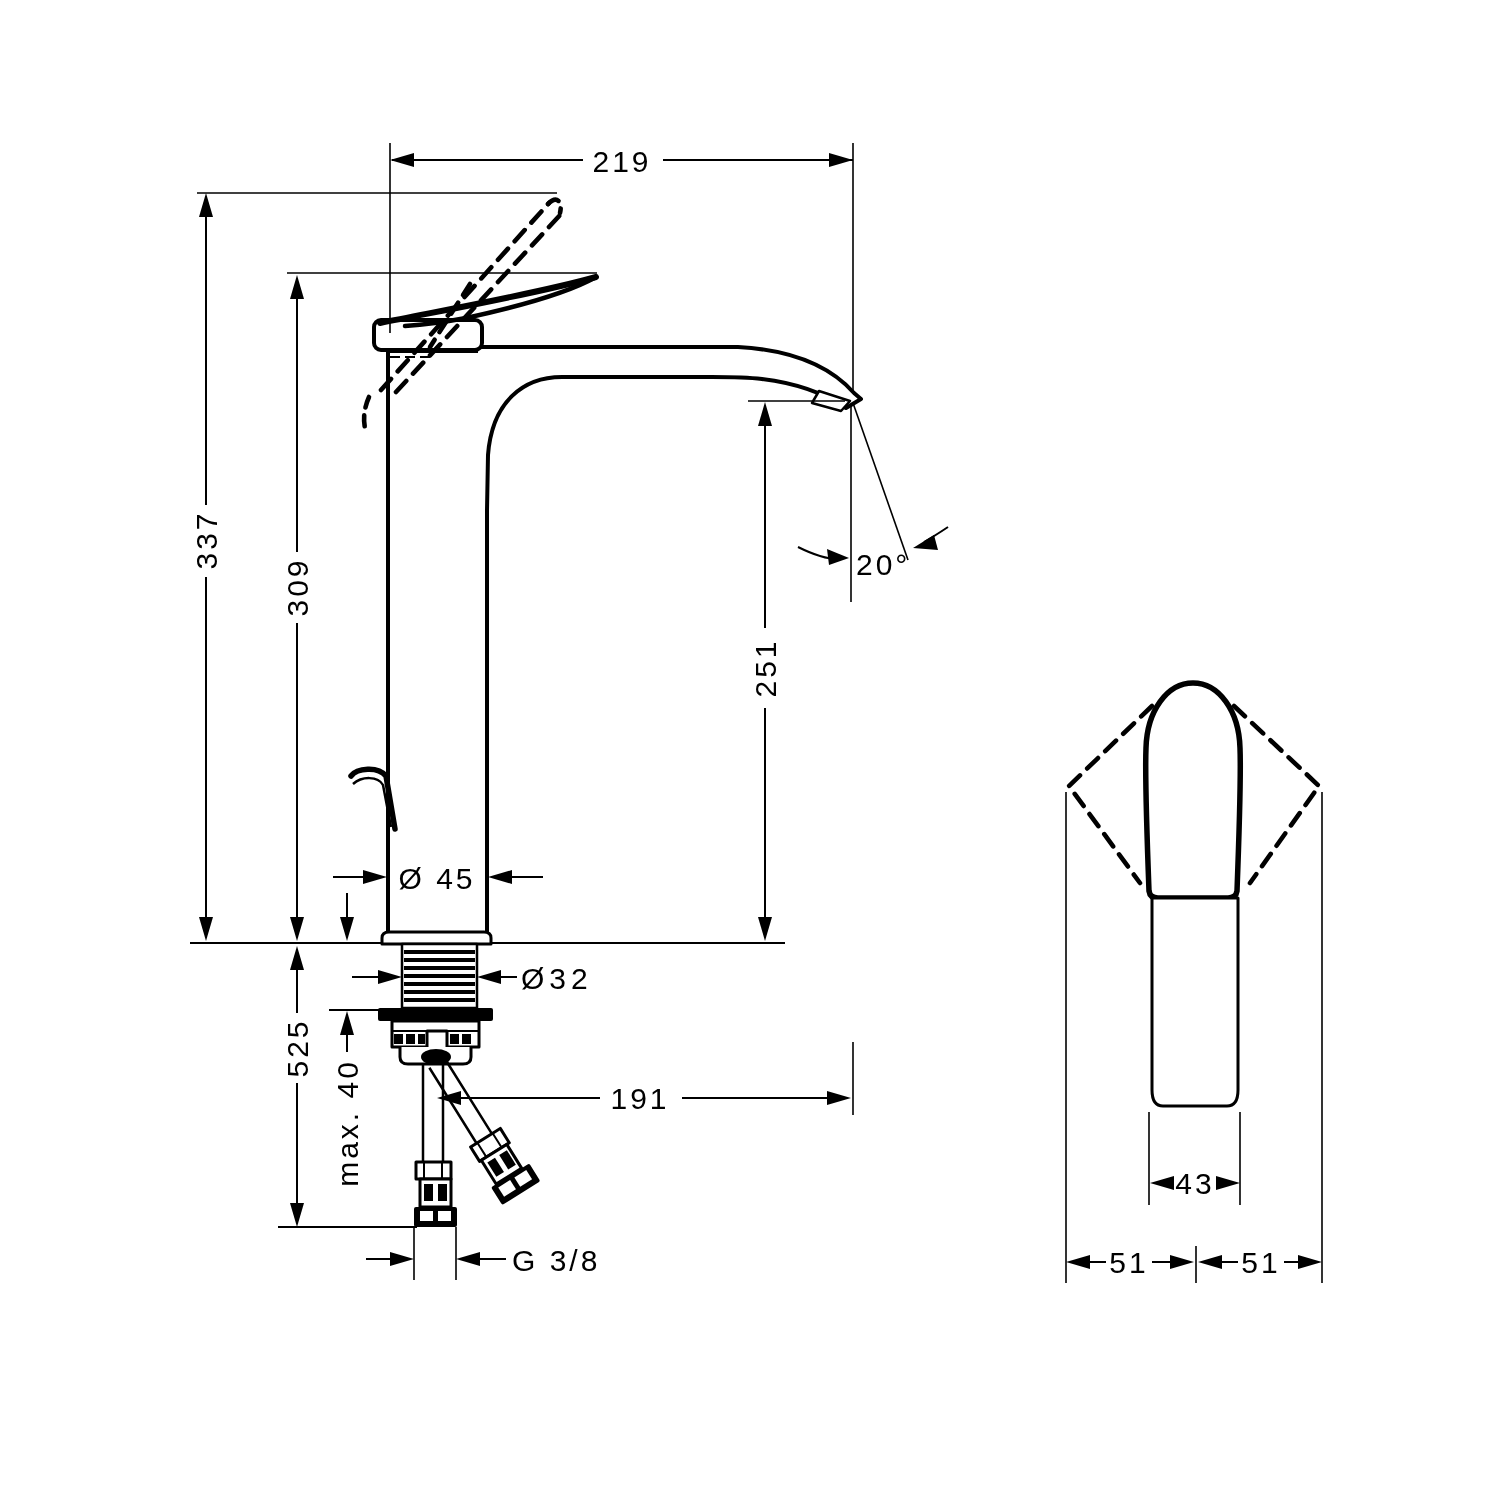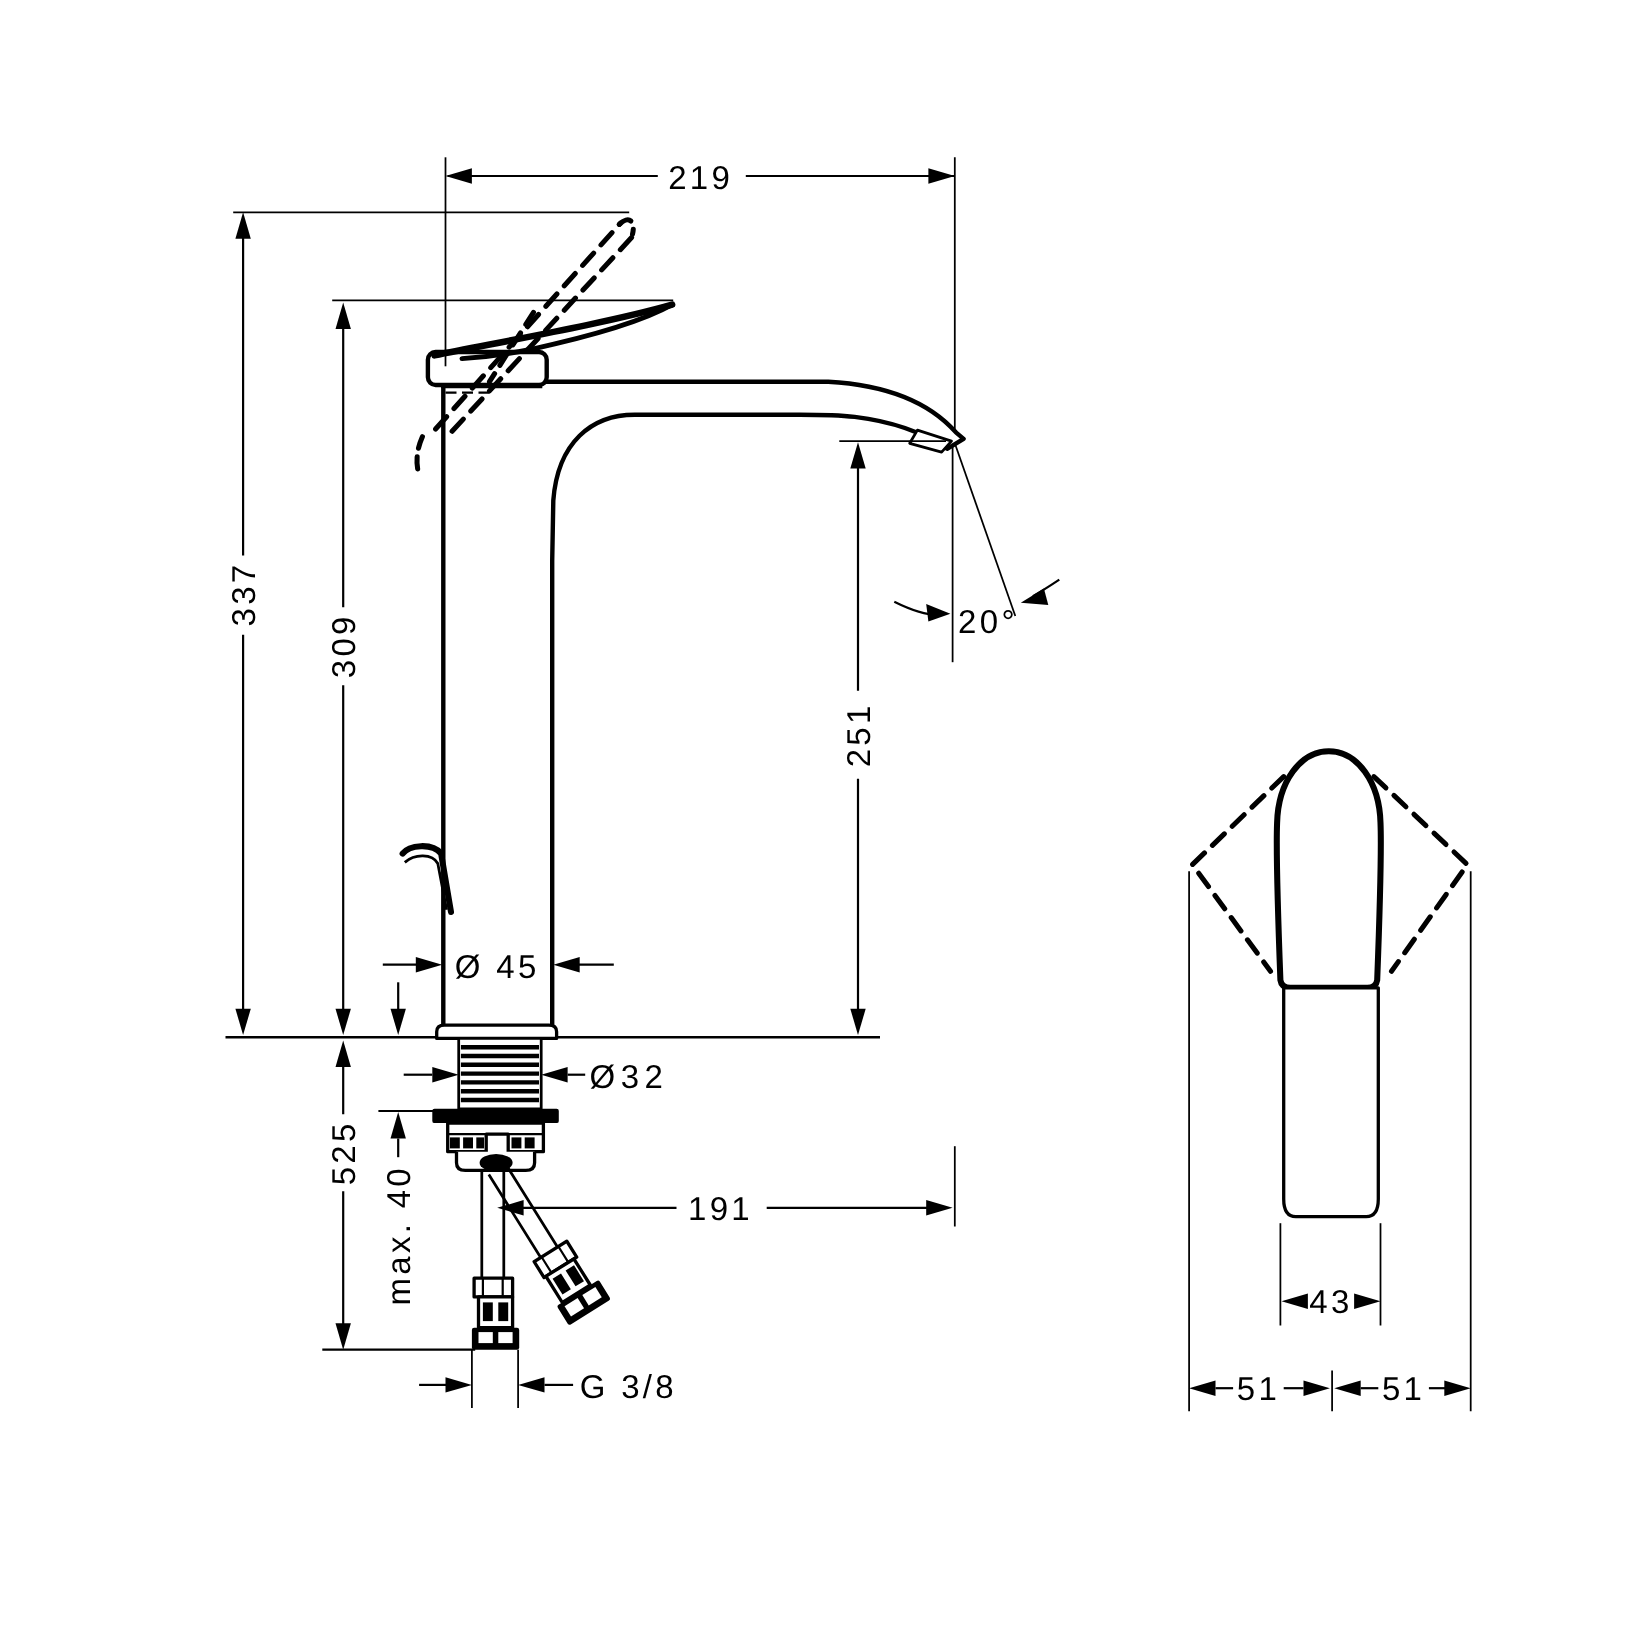--- a/index.html
+++ b/index.html
@@ -1,16 +1,16 @@
 <!DOCTYPE html>
 <html><head>
 <meta charset="utf-8">
 <style>
   html,body{margin:0;padding:0;background:#ffffff;}
-  .stage{width:1328px;height:1500px;background:#fff;position:relative;margin-left:15px;}
+  .stage{width:1328px;height:1500px;background:#fff;position:relative;}
   svg{display:block;}
   .dimline{stroke:#000;stroke-width:2;fill:none;}
   .extline{stroke:#000;stroke-width:1.6;fill:none;}
   .obj{stroke:#000;stroke-width:4;fill:#fff;stroke-linejoin:round;stroke-linecap:round;}
   .objthin{stroke:#000;stroke-width:2.5;fill:#fff;stroke-linejoin:round;}
   .obj3{stroke:#000;stroke-width:3;fill:#fff;stroke-linejoin:round;}
   .objheavy{stroke:#000;stroke-width:5.5;fill:#fff;stroke-linejoin:round;stroke-linecap:round;}
   .blackfill{fill:#000;stroke:none;}
   .whitefill{fill:#fff;stroke:none;}
   .arrow{fill:#000;stroke:none;}

